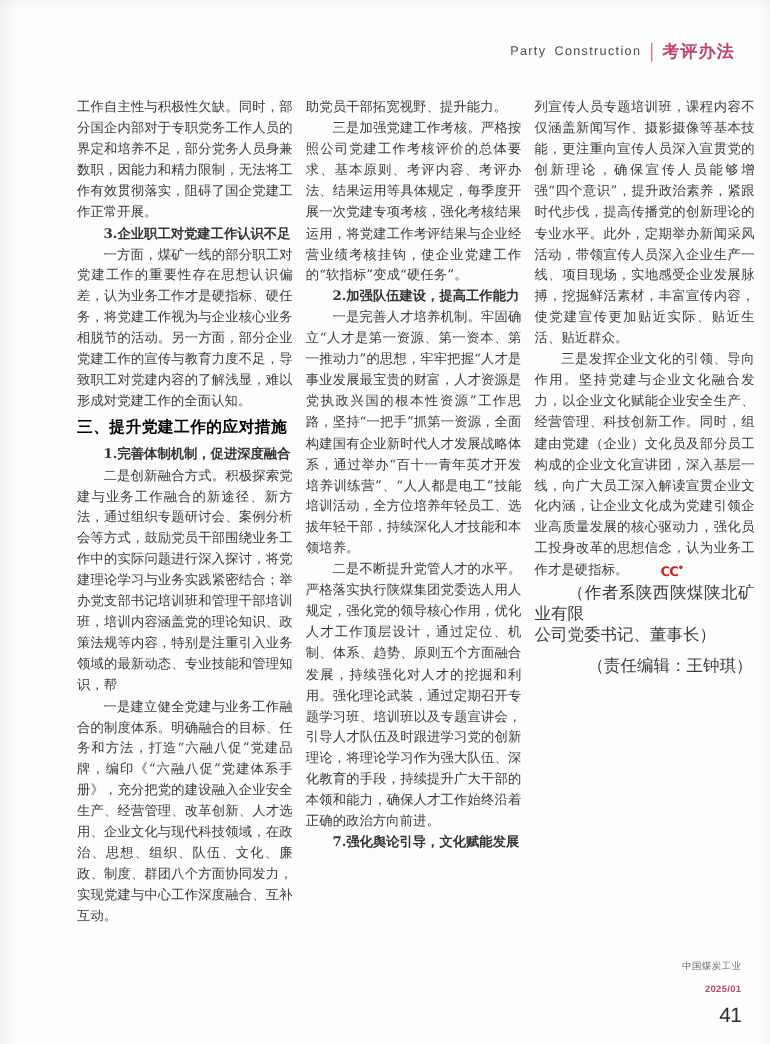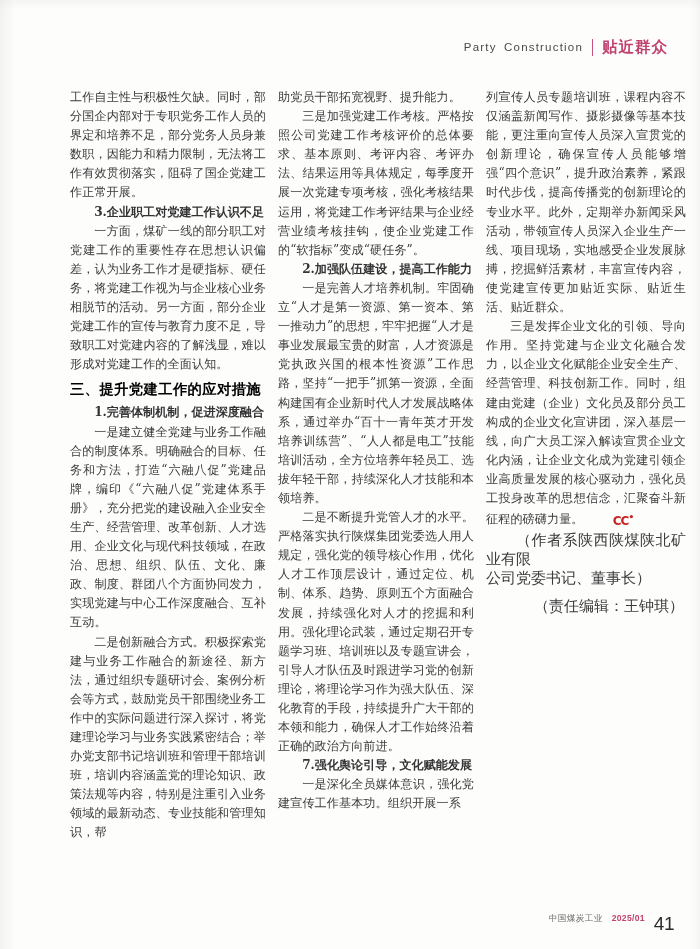--- a/index.html
+++ b/index.html
@@ -136,22 +136,23 @@
     text-indent: 3.2em;
     margin-top: 9px;
   }
 
   
   .footer {
     position: absolute;
     right: 26px;
     bottom: 14px;
     display: flex;
-    align-items: flex-start;
+    align-items: flex-end;
     gap: 9px;
+    flex-direction: column;
   }
   .footer-mag {
     font-family: "DejaVu Sans", "Liberation Sans", sans-serif;
     font-size: 8.6px;
     color: #6b6b6b;
     letter-spacing: 0.4px;
   }
   .footer-issue {
     font-family: "Liberation Sans", sans-serif;
     font-size: 8.6px;
@@ -181,48 +182,47 @@
 
 <div class="page">
 
   <div class="scan-edge scan-left"></div>
   <div class="scan-edge scan-right"></div>
   <div class="scan-edge scan-top"></div>
 
   <div class="header">
     <span class="header-en">Party  Construction</span>
     <span class="header-rule"></span>
-    <span class="header-cn">贴近群众</span>
+    <span class="header-cn">考评办法</span>
   </div>
 
   <div class="columns">
 
     <div class="col">
       <p class="para tight">工作自主性与积极性欠缺。同时，部分国企内部对于专职党务工作人员的界定和培养不足，部分党务人员身兼数职，因能力和精力限制，无法将工作有效贯彻落实，阻碍了国企党建工作正常开展。</p>
       <p class="subhead">3.企业职工对党建工作认识不足</p>
       <p class="para indent2">一方面，煤矿一线的部分职工对党建工作的重要性存在思想认识偏差，认为业务工作才是硬指标、硬任务，将党建工作视为与企业核心业务相脱节的活动。另一方面，部分企业党建工作的宣传与教育力度不足，导致职工对党建内容的了解浅显，难以形成对党建工作的全面认知。</p>
       <h2 class="section-head">三、提升党建工作的应对措施</h2>
       <p class="subhead">1.完善体制机制，促进深度融合</p>
+      <p class="para indent2">二是创新融合方式。积极探索党建与业务工作融合的新途径、新方法，通过组织专题研讨会、案例分析会等方式，鼓励党员干部围绕业务工作中的实际问题进行深入探讨，将党建理论学习与业务实践紧密结合；举办党支部书记培训班和管理干部培训班，培训内容涵盖党的理论知识、政策法规等内容，特别是注重引入业务领域的最新动态、专业技能和管理知识，帮</p>
       <p class="para indent2">一是建立健全党建与业务工作融合的制度体系。明确融合的目标、任务和方法，打造“六融八促”党建品牌，编印《“六融八促”党建体系手册》，充分把党的建设融入企业安全生产、经营管理、改革创新、人才选用、企业文化与现代科技领域，在政治、思想、组织、队伍、文化、廉政、制度、群团八个方面协同发力，实现党建与中心工作深度融合、互补互动。</p>
-      <p class="para indent2">二是创新融合方式。积极探索党建与业务工作融合的新途径、新方法，通过组织专题研讨会、案例分析会等方式，鼓励党员干部围绕业务工作中的实际问题进行深入探讨，将党建理论学习与业务实践紧密结合；举办党支部书记培训班和管理干部培训班，培训内容涵盖党的理论知识、政策法规等内容，特别是注重引入业务领域的最新动态、专业技能和管理知识，帮</p>
     </div>
 
     <div class="col">
       <p class="para tight">助党员干部拓宽视野、提升能力。</p>
       <p class="para indent2">三是加强党建工作考核。严格按照公司党建工作考核评价的总体要求、基本原则、考评内容、考评办法、结果运用等具体规定，每季度开展一次党建专项考核，强化考核结果运用，将党建工作考评结果与企业经营业绩考核挂钩，使企业党建工作的“软指标”变成“硬任务”。</p>
       <p class="subhead">2.加强队伍建设，提高工作能力</p>
       <p class="para indent2">一是完善人才培养机制。牢固确立“人才是第一资源、第一资本、第一推动力”的思想，牢牢把握“人才是事业发展最宝贵的财富，人才资源是党执政兴国的根本性资源”工作思路，坚持“一把手”抓第一资源，全面构建国有企业新时代人才发展战略体系，通过举办“百十一青年英才开发培养训练营”、“人人都是电工”技能培训活动，全方位培养年轻员工、选拔年轻干部，持续深化人才技能和本领培养。</p>
       <p class="para indent2">二是不断提升党管人才的水平。严格落实执行陕煤集团党委选人用人规定，强化党的领导核心作用，优化人才工作顶层设计，通过定位、机制、体系、趋势、原则五个方面融合发展，持续强化对人才的挖掘和利用。强化理论武装，通过定期召开专题学习班、培训班以及专题宣讲会，引导人才队伍及时跟进学习党的创新理论，将理论学习作为强大队伍、深化教育的手段，持续提升广大干部的本领和能力，确保人才工作始终沿着正确的政治方向前进。</p>
       <p class="subhead">7.强化舆论引导，文化赋能发展</p>
-      <p class="para indent2">一是深化全员媒体意识，强化党建宣传工作基本功。组织开展一系</p>
     </div>
 
     <div class="col col-3">
       <p class="para tight">列宣传人员专题培训班，课程内容不仅涵盖新闻写作、摄影摄像等基本技能，更注重向宣传人员深入宣贯党的创新理论，确保宣传人员能够增强“四个意识”，提升政治素养，紧跟时代步伐，提高传播党的创新理论的专业水平。此外，定期举办新闻采风活动，带领宣传人员深入企业生产一线、项目现场，实地感受企业发展脉搏，挖掘鲜活素材，丰富宣传内容，使党建宣传更加贴近实际、贴近生活、贴近群众。</p>
-      <p class="para indent2"><span>三是发挥企业文化的引领、导向作用。坚持党建与企业文化融合发力，以企业文化赋能企业安全生产、经营管理、科技创新工作。同时，组建由党建（企业）文化员及部分员工构成的企业文化宣讲团，深入基层一线，向广大员工深入解读宣贯企业文化内涵，让企业文化成为党建引领企业高质量发展的核心驱动力，强化员工投身改革的思想信念，汇聚奋斗新征程的磅礴力量。</span><span class="endmark"><span>CC</span><span class="dot">•</span></span></p>
+      <p class="para indent2"><span>三是发挥企业文化的引领、导向作用。坚持党建与企业文化融合发力，以企业文化赋能企业安全生产、经营管理、科技创新工作。同时，组建由党建（企业）文化员及部分员工构成的企业文化宣讲团，深入基层一线，向广大员工深入解读宣贯企业文化内涵，让企业文化成为党建引领企业高质量发展的核心驱动力，强化员工投身改革的思想信念，认为业务工作才是硬指标。</span><span class="endmark"><span>CC</span><span class="dot">•</span></span></p>
 
       <p class="credit">（作者系陕西陕煤陕北矿业有限</p>
       <p class="credit credit-cont">公司党委书记、董事长）</p>
       <p class="credit credit-editor">（责任编辑：王钟琪）</p>
     </div>
 
   </div>
 
   <div class="footer">
     <span class="footer-mag">中国煤炭工业</span>

